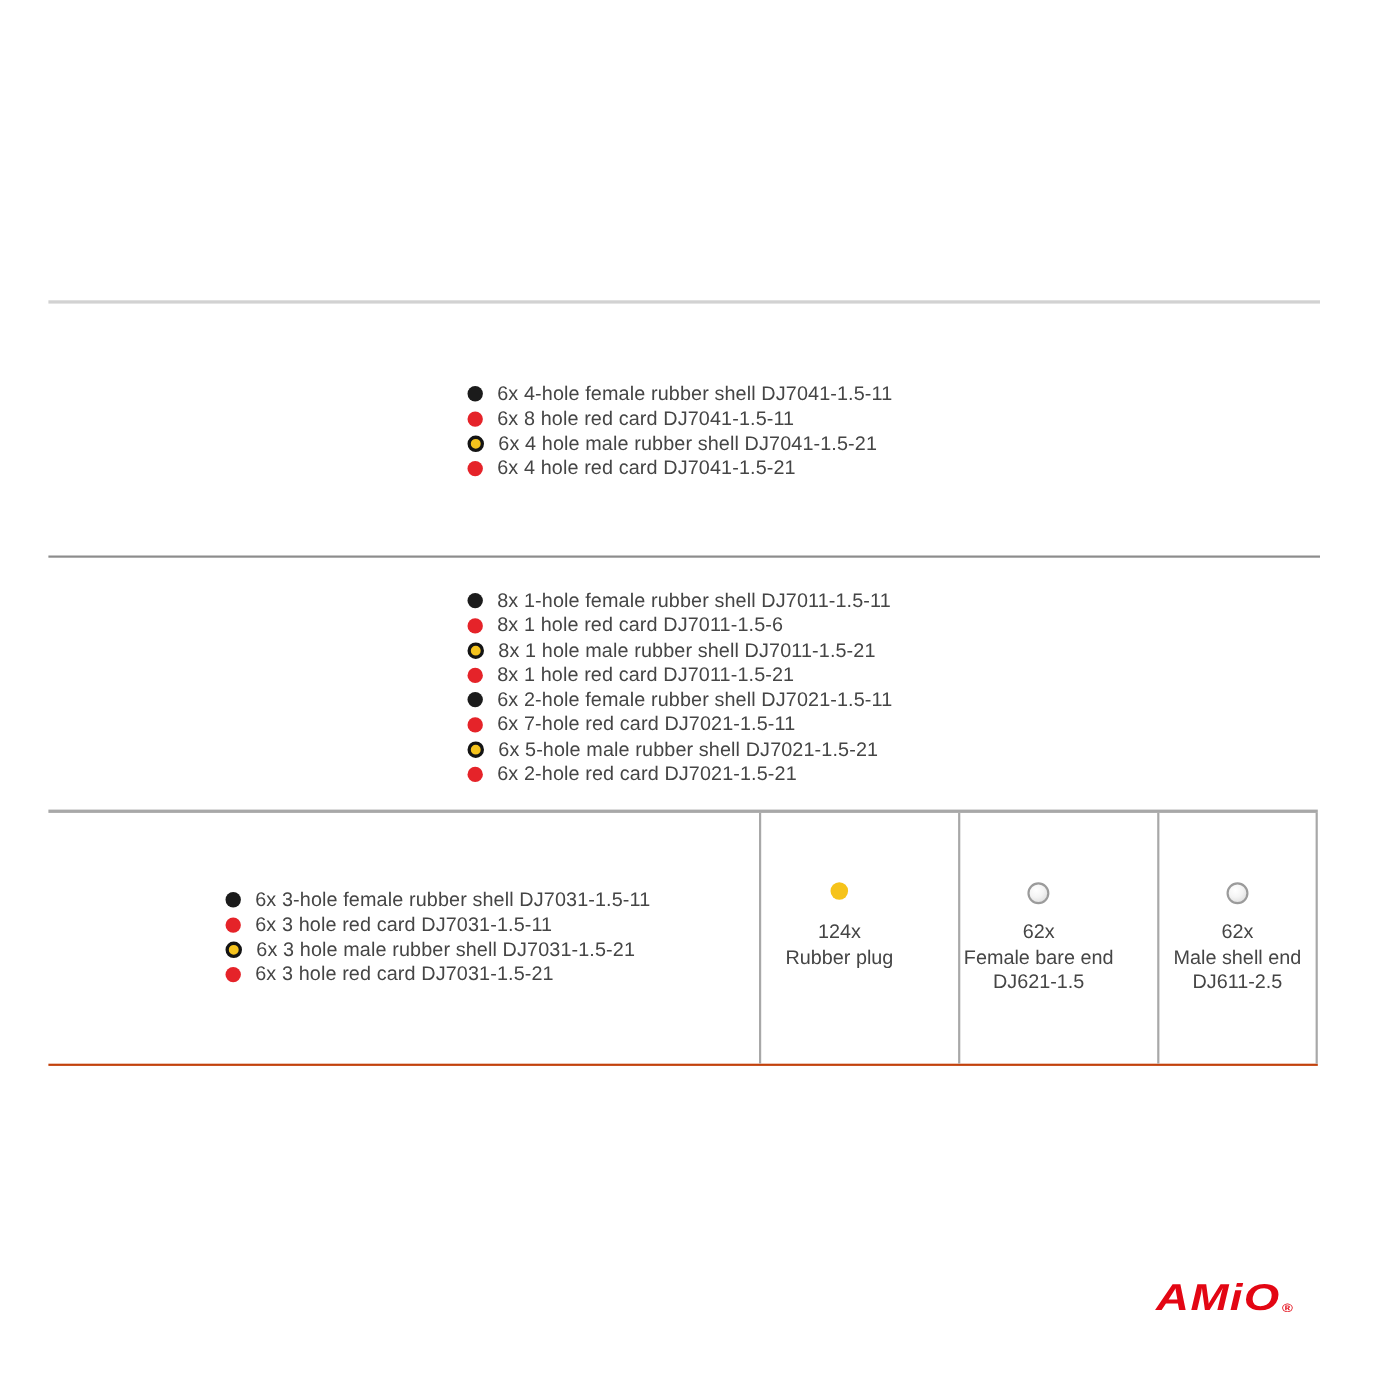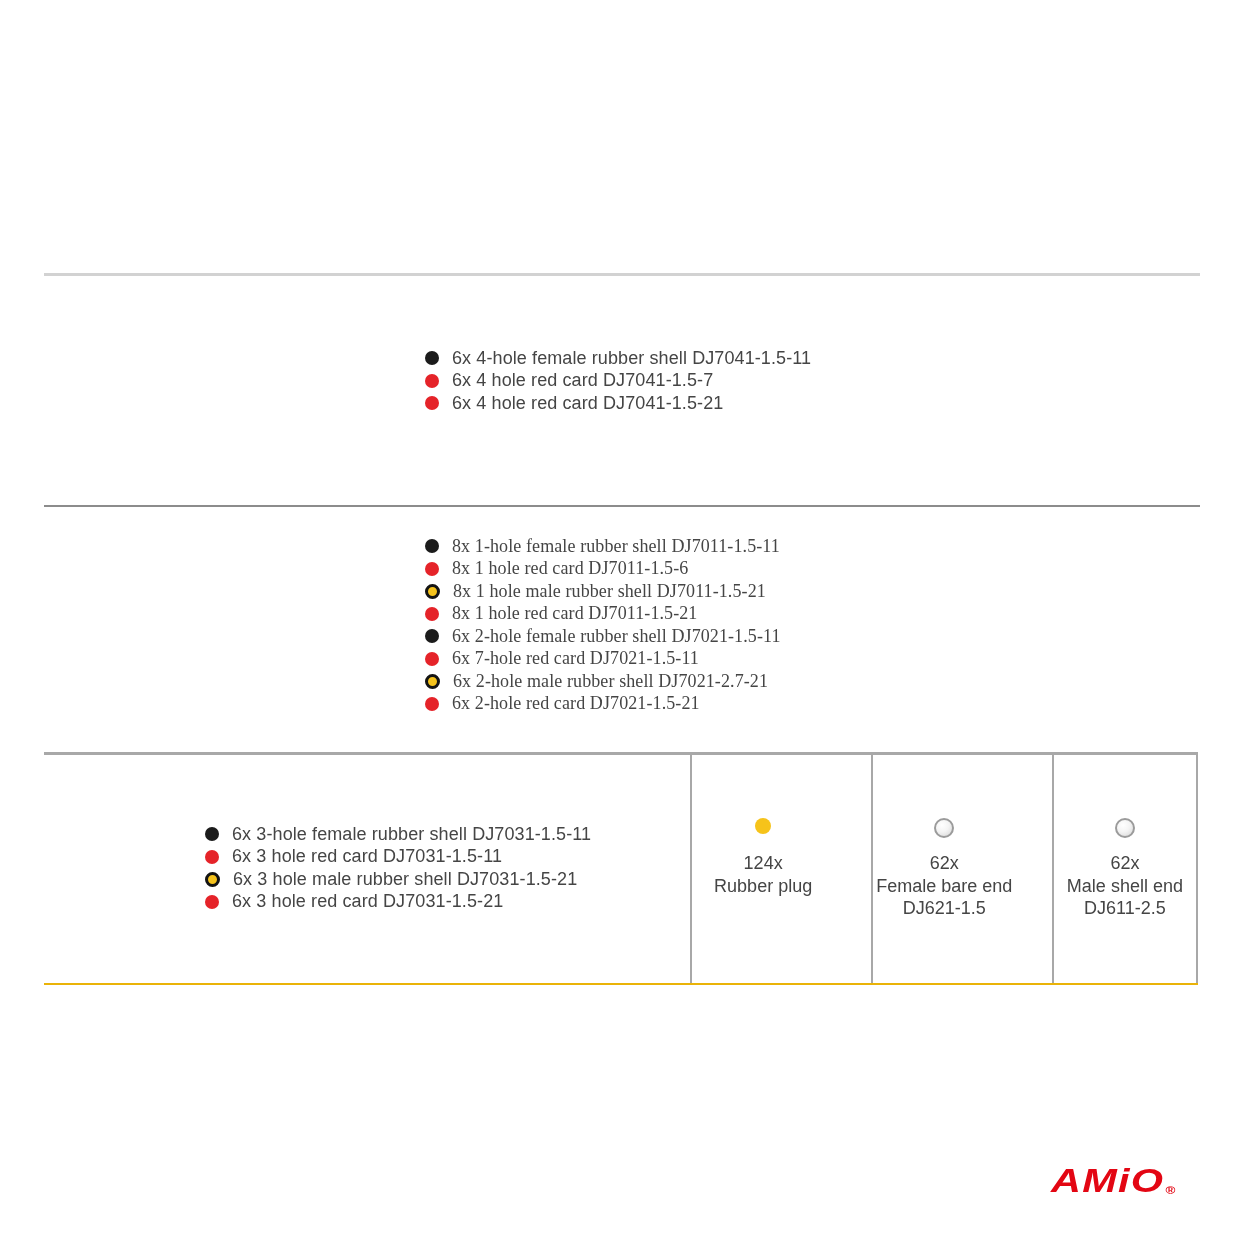--- a/index.html
+++ b/index.html
@@ -17,21 +17,21 @@
   }
 
   
   .divider { position: absolute; left: 44px; width: 1156px; }
   .divider.light { top: 273px; height: 3px; background: #d2d2d2; }
   .divider.dark  { top: 505px; height: 2px; background: #8c8c8c; }
 
   
   .list { position: absolute; display: flex; flex-direction: column; }
   .list-1 { left: 425px; top: 347px; }
-  .list-2 { left: 425px; top: 535px; font-family: Liberation Serif, serif; }
+  .list-2 { left: 425px; top: 535px; }
   .list-3 { left: 161px; top: 68px; }  
 
   .row { display: flex; align-items: center; height: 22.5px; }
   .row-text {
     font-size: 18px; color: #454545; white-space: nowrap;
     letter-spacing: 0.1px;
   }
   .dot {
     width: 14px; height: 14px; border-radius: 50%;
     margin-right: 13px; flex: none;
@@ -39,24 +39,24 @@
   .dot.black { background: #1b1b1b; }
   .dot.red { background: #e52329; }
   .dot.yellow-ring {
     width: 15px; height: 15px;
     background: #f5c31d;
     border: 3.5px solid #141414;
   }
 
   
   .parts-table {
-    position: absolute; left: 44px; top: 752px;
+    position: absolute; left: 44px; top: 736px;
     width: 1154px; height: 233px;
     border-top: 3px solid #a8a8a8;
-    border-bottom: 2px solid #eab308;
+    border-bottom: 2px solid #c2410c;
     display: flex;
   }
   .cell { position: relative; height: 100%; }
   .cell-left { width: 673px; }
   .cell-info {
     width: 160px;
     border-left: 2px solid #a8a8a8;
     display: flex; flex-direction: column; align-items: center;
     text-align: center;
     margin-left: 36px;
@@ -99,21 +99,25 @@
 
   <div class="divider light"></div>
 
   <div class="list list-1">
       <div class="row">
         <span class="dot black"></span>
         <span class="row-text">6x 4-hole female rubber shell DJ7041-1.5-11</span>
       </div>
       <div class="row">
         <span class="dot red"></span>
-        <span class="row-text">6x 4 hole red card DJ7041-1.5-7</span>
+        <span class="row-text">6x 8 hole red card DJ7041-1.5-11</span>
+      </div>
+      <div class="row">
+        <span class="dot yellow-ring"></span>
+        <span class="row-text">6x 4 hole male rubber shell DJ7041-1.5-21</span>
       </div>
       <div class="row">
         <span class="dot red"></span>
         <span class="row-text">6x 4 hole red card DJ7041-1.5-21</span>
       </div>
     </div>
 
   <div class="divider dark"></div>
 
   <div class="list list-2">
@@ -136,21 +140,21 @@
       <div class="row">
         <span class="dot black"></span>
         <span class="row-text">6x 2-hole female rubber shell DJ7021-1.5-11</span>
       </div>
       <div class="row">
         <span class="dot red"></span>
         <span class="row-text">6x 7-hole red card DJ7021-1.5-11</span>
       </div>
       <div class="row">
         <span class="dot yellow-ring"></span>
-        <span class="row-text">6x 2-hole male rubber shell DJ7021-2.7-21</span>
+        <span class="row-text">6x 5-hole male rubber shell DJ7021-1.5-21</span>
       </div>
       <div class="row">
         <span class="dot red"></span>
         <span class="row-text">6x 2-hole red card DJ7021-1.5-21</span>
       </div>
     </div>
 
   <div class="parts-table">
     <div class="cell cell-left">
       <div class="list list-3">

